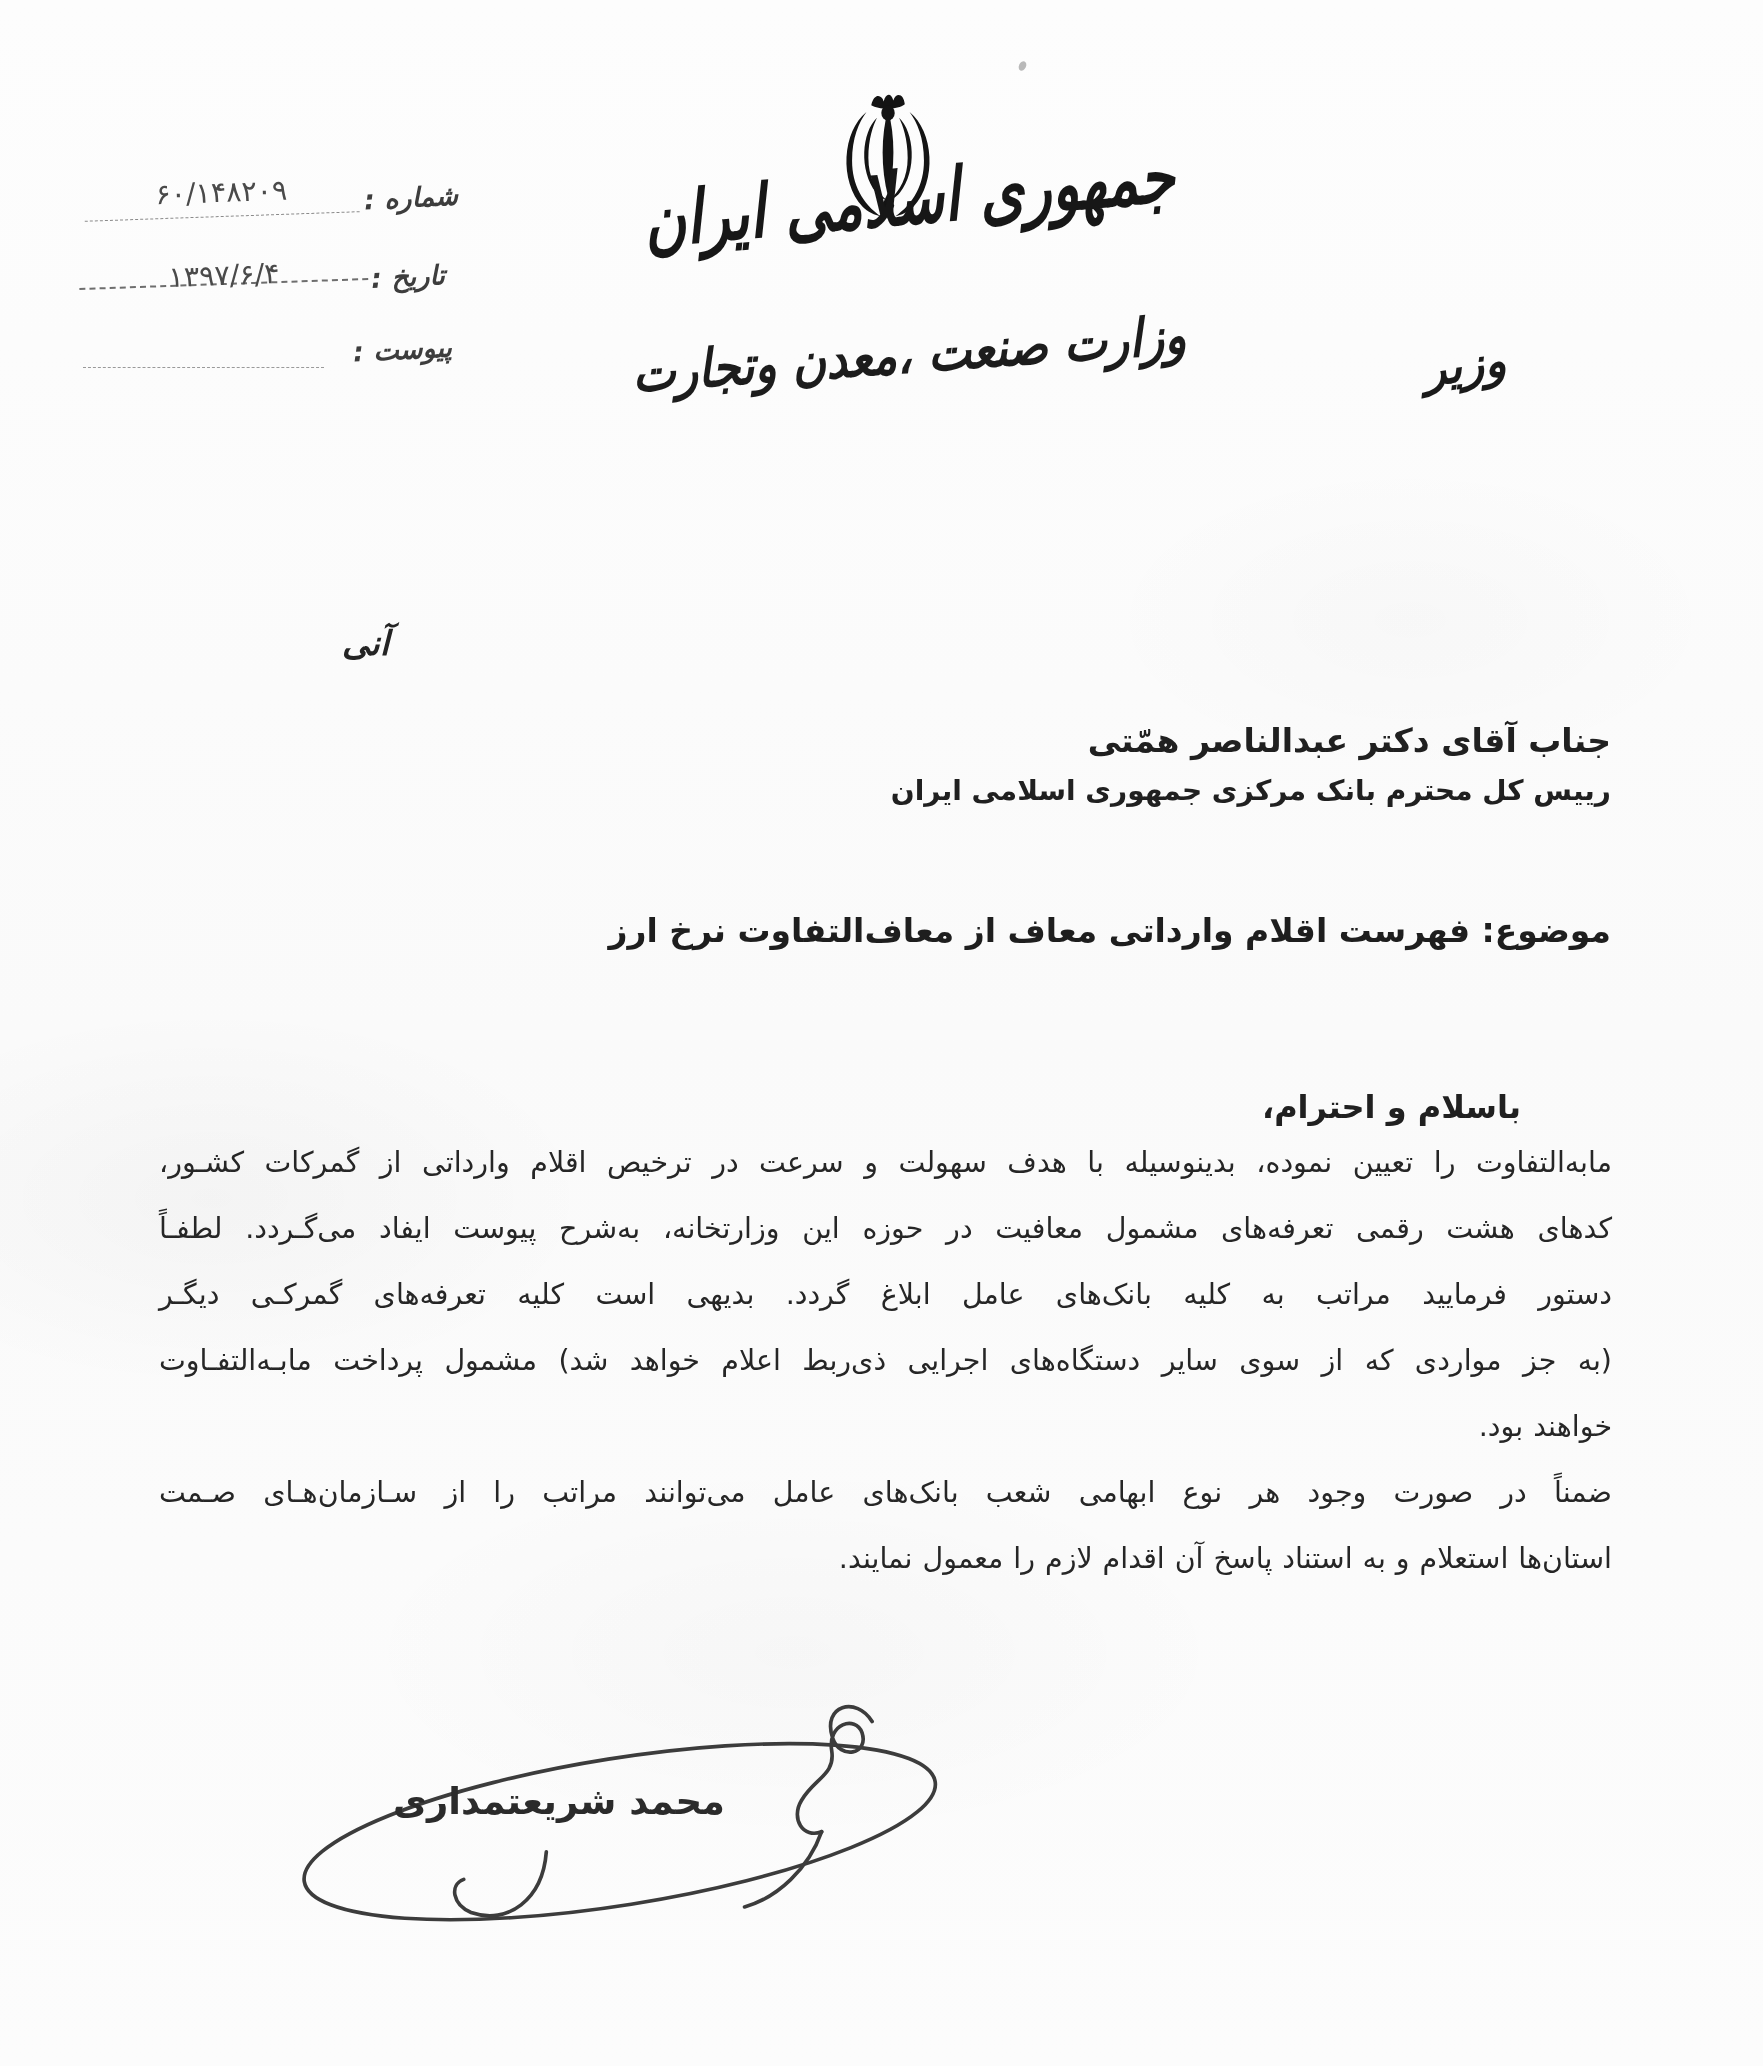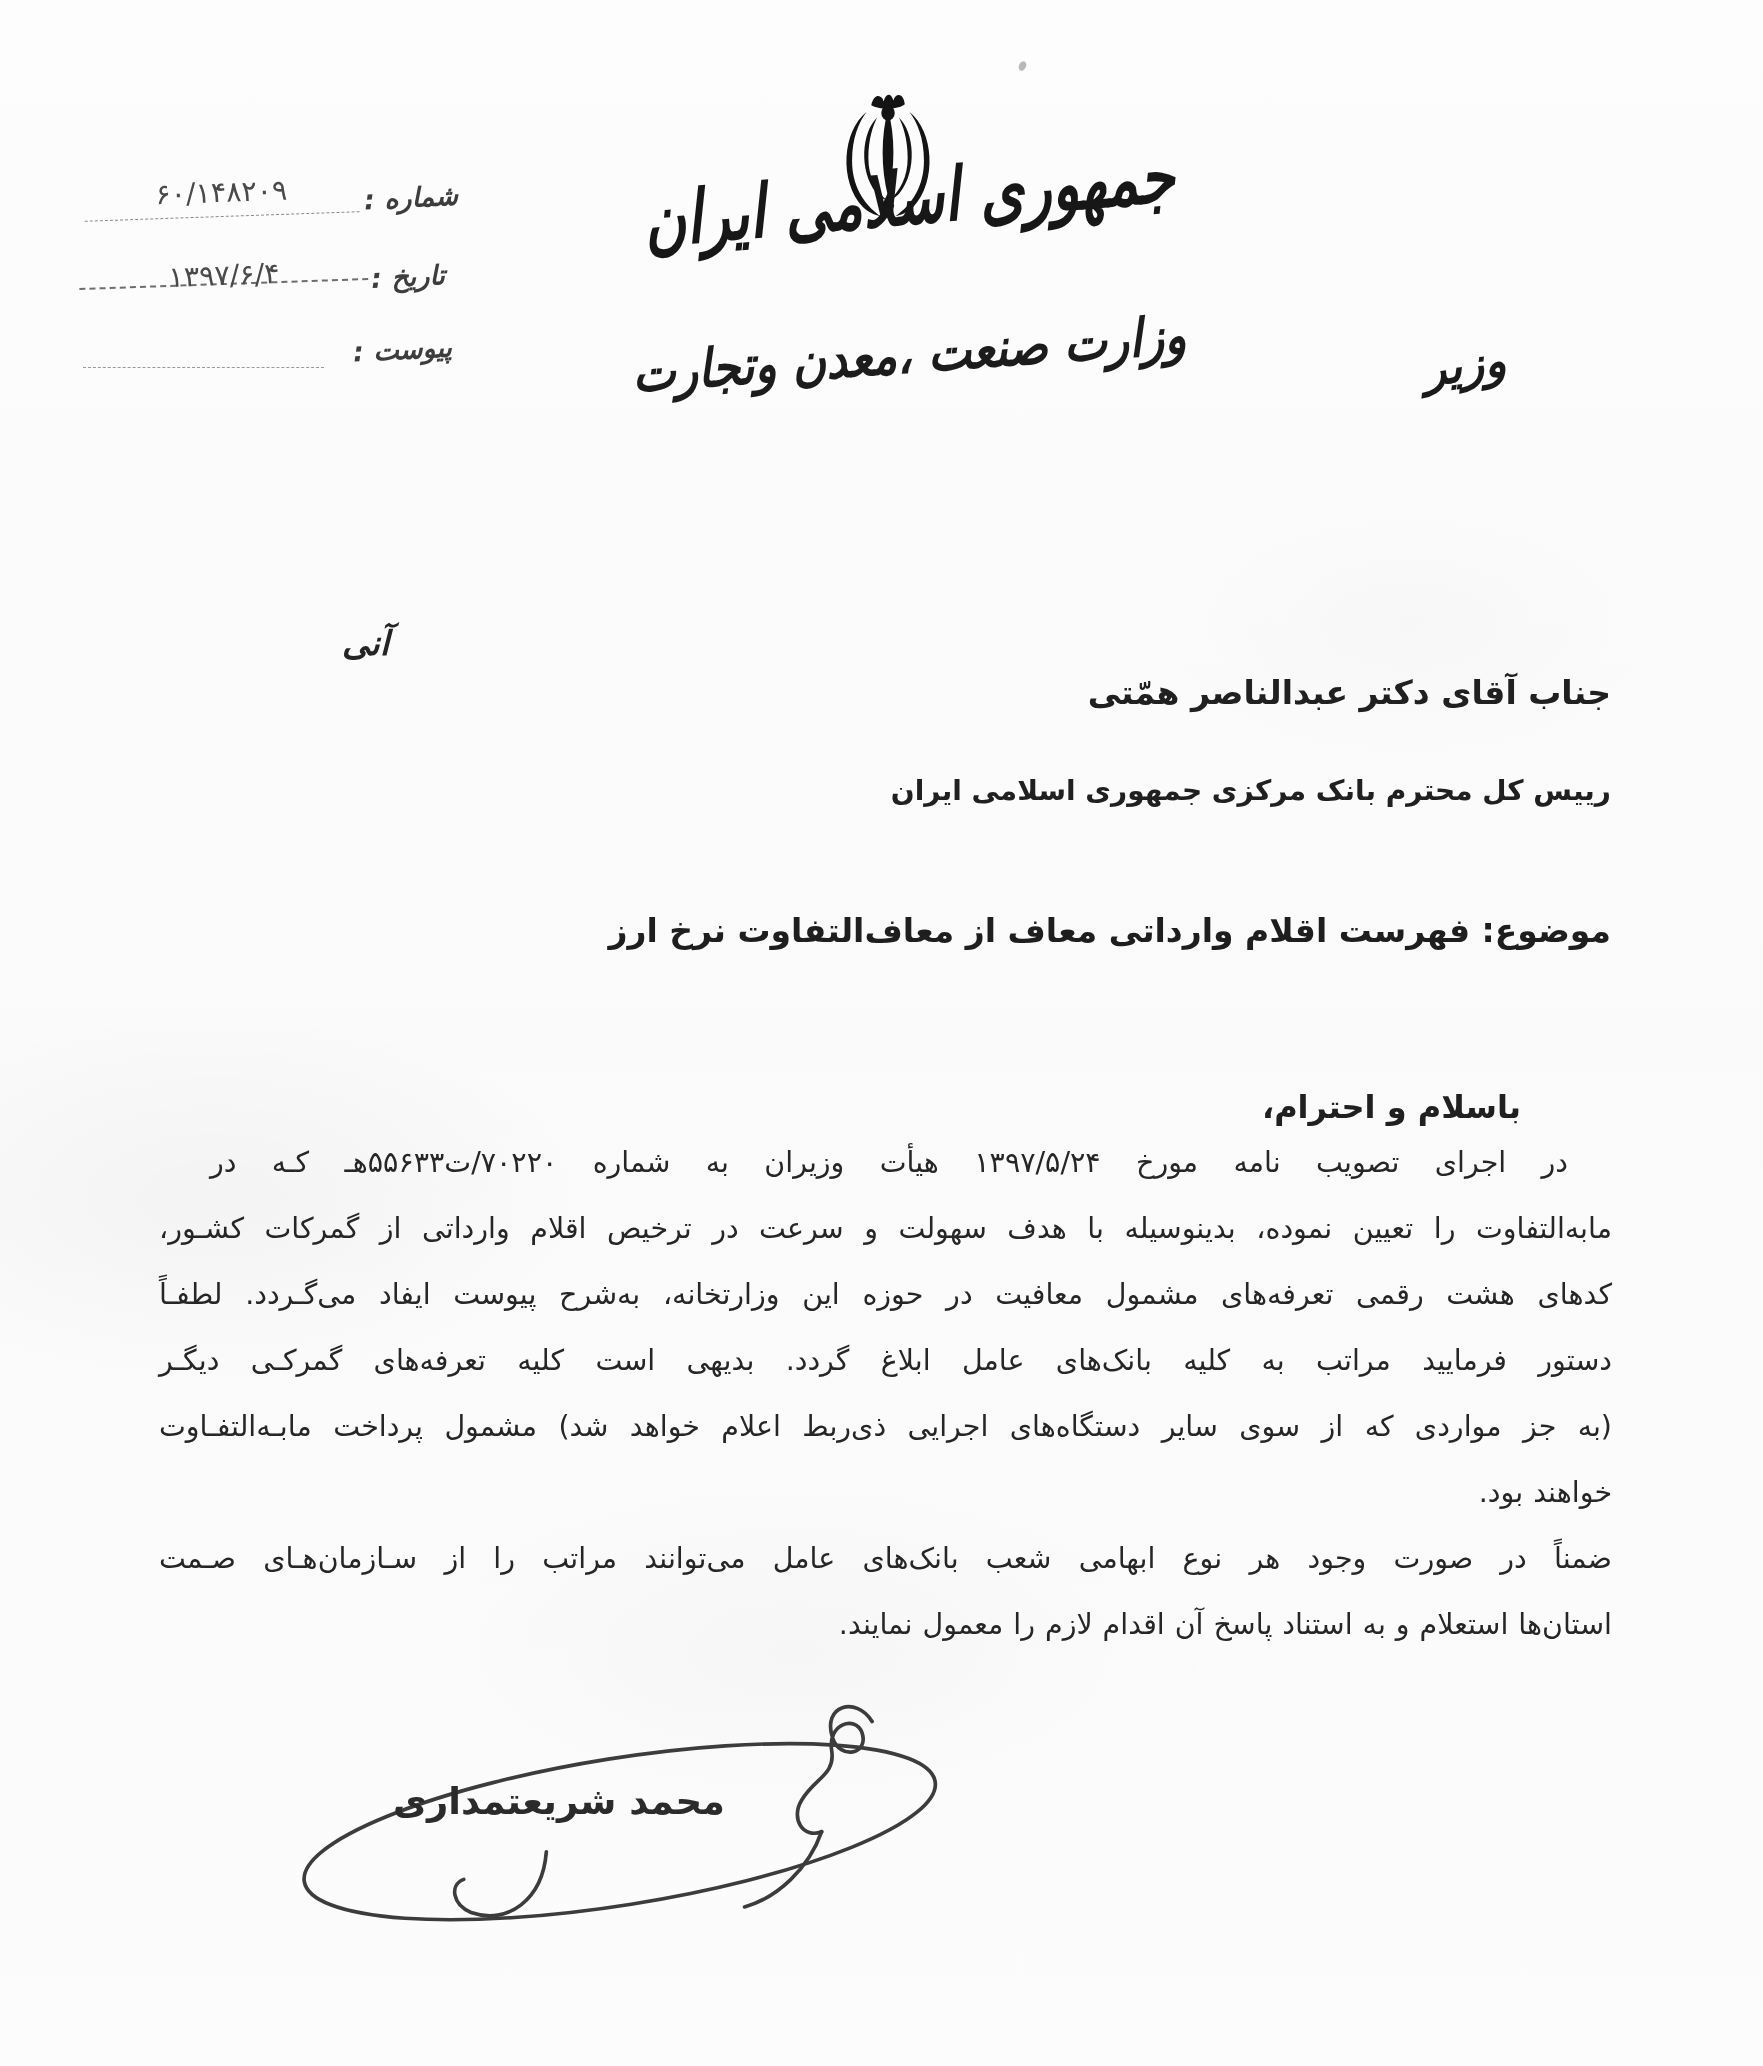--- a/index.html
+++ b/index.html
@@ -47,21 +47,21 @@
   .hand{color:#4a4a4a;font-size:28.5px;letter-spacing:4.6px;font-weight:500;}
   .number-wrap{left:84px;top:176px;width:275px;text-align:center;transform:rotate(-2deg);
     border-bottom:1.8px dashed #8a8a8a;padding-bottom:7.3px;}
   .date-wrap{left:84px;top:259px;width:280px;transform:rotate(-2deg);}
   .date-strike{position:absolute;left:-5.5px;right:-3.7px;top:24px;border-top:2.8px dashed #6e6e6e;}
   .date-text{position:relative;text-align:center;}
   .attach-line{left:83px;top:367px;width:241px;border-top:1.8px dashed #9a9a9a;}
 
   
   .urgency{left:342px;top:623px;font-size:34px;font-weight:bold;color:#242424;font-style:italic;}
-  .rcpt1{right:152px;top:673px;font-size:33px;font-weight:bold;color:#202020;}
+  .rcpt1{right:152px;top:721px;font-size:33px;font-weight:bold;color:#202020;}
   .rcpt2{right:152px;top:746px;font-size:28px;font-weight:bold;color:#202020;margin-top:28px;}
   .subject{right:152px;top:911px;font-size:33px;font-weight:bold;color:#1e1e1e;}
   .salutation{right:242px;top:1065px;font-size:32px;font-weight:bold;color:#202020;margin-top:23px;}
 
   
   .body-block{left:159px;top:1141px;width:1453px;font-size:28.5px;color:#262626;}
   .jline{
     height:66px;line-height:44px;
     text-align:justify;text-align-last:justify;-moz-text-align-last:justify;
     word-spacing:0.9px;
@@ -117,21 +117,20 @@
   <div class="abs meta-label lbl-attachment">پیوست :</div>
   <div class="abs attach-line"></div>
 
   <div class="abs urgency">آنی</div>
   <div class="abs rcpt1">جناب آقای دکتر عبدالناصر همّتی</div>
   <div class="abs rcpt2">رییس کل محترم بانک مرکزی جمهوری اسلامی ایران</div>
   <div class="abs subject">موضوع: فهرست اقلام وارداتی معاف از معاف‌التفاوت نرخ ارز</div>
   <div class="abs salutation">باسلام و احترام،</div>
 
   <div class="abs body-block">
-    <div class="jline indent">در اجرای تصویب نامه مورخ ۱۳۹۷/۵/۲۴ هیأت وزیران به شماره ۷۰۲۲۰/ت۵۵۶۳۳هـ کـه در</div>
     <div class="jline">مابه‌التفاوت را تعیین نموده، بدینوسیله با هدف سهولت و سرعت در ترخیص اقلام وارداتی از گمرکات کشـور،</div>
     <div class="jline">کدهای هشت رقمی تعرفه‌های مشمول معافیت در حوزه این وزارتخانه، به‌شرح پیوست ایفاد می‌گـردد. لطفـاً</div>
     <div class="jline">دستور فرمایید مراتب به کلیه بانک‌های عامل ابلاغ گردد. بدیهی است کلیه تعرفه‌های گمرکـی دیگـر</div>
     <div class="jline">(به جز مواردی که از سوی سایر دستگاه‌های اجرایی ذی‌ربط اعلام خواهد شد) مشمول پرداخت مابـه‌التفـاوت</div>
     <div class="jline end">خواهند بود.</div>
     <div class="jline">ضمناً در صورت وجود هر نوع ابهامی شعب بانک‌های عامل می‌توانند مراتب را از سـازمان‌هـای صـمت</div>
     <div class="jline end">استان‌ها استعلام و به استناد پاسخ آن اقدام لازم را معمول نمایند.</div>
   </div>
 
   <svg class="abs sig-svg" viewBox="0 0 790 280" aria-hidden="true">

